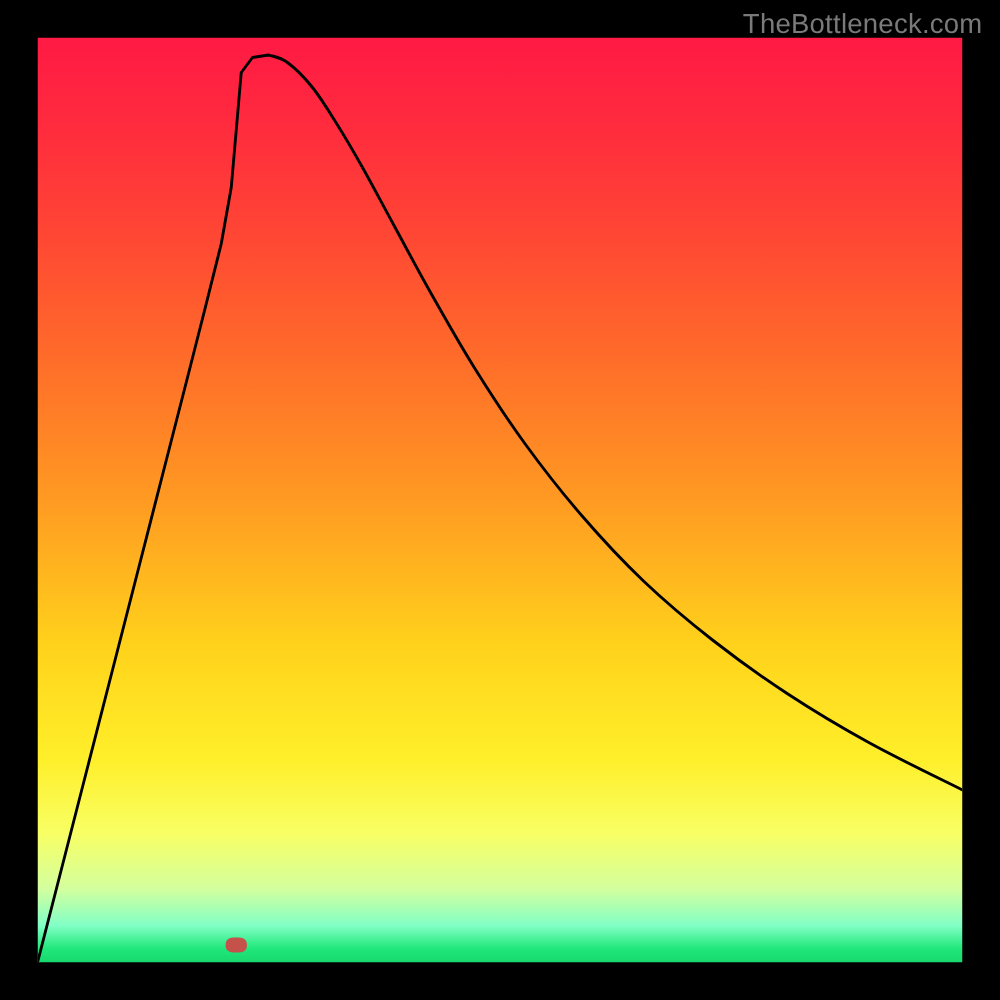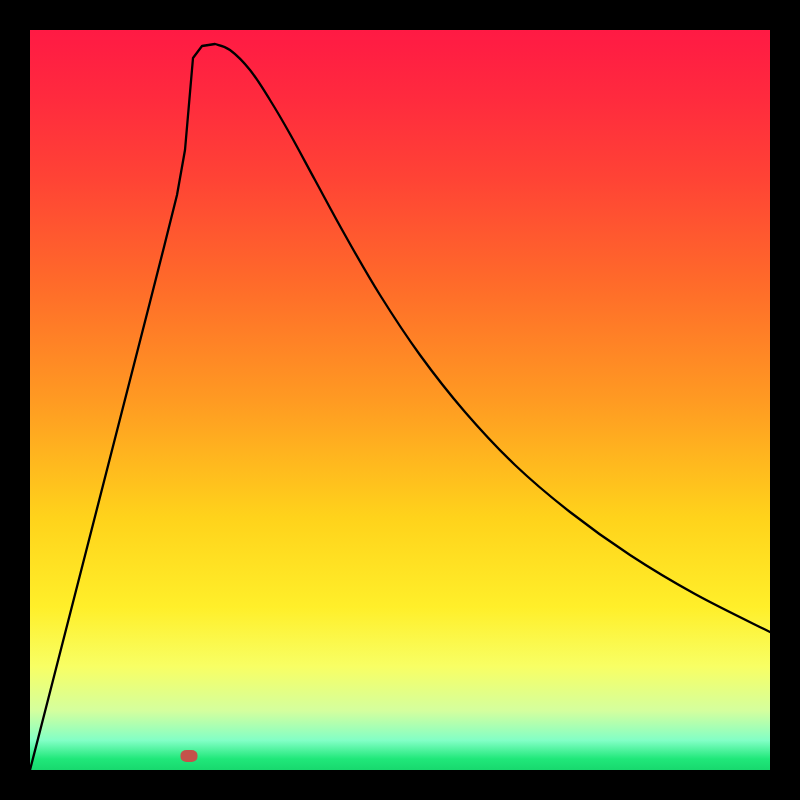--- a/index.html
+++ b/index.html
@@ -64,20 +64,21 @@
     height: 12px;
     background: #c4524a;
     border-radius: 6px / 5px;
     transform: translate(-50%, -50%);
   }
 </style>
 </head>
 <body>
 
 <div class="frame">
+  <div class="attribution">TheBottleneck.com</div>
 
   <div class="plot">
     <div class="gradient"></div>
 
     <svg class="curve" viewBox="0 0 740 740" preserveAspectRatio="none">
       <path id="curve-path" fill="none" stroke="#000" stroke-width="2.3" stroke-linejoin="round" stroke-linecap="round" d="M 0 740 L 20 662 L 40 584 L 60 506 L 80 428 L 100 350 L 120 272 L 134 217 L 147 165 L 155 120 L 163 28 L 172 16 L 185 14  C 187.7 15.08, 193.7 15.32, 200 20 C 206.3 24.68, 212.8 31, 220 40 C 227.2 49, 232.8 58.480000000000004, 240 70 C 247.2 81.52, 251.9 89.6, 260 104 C 268.1 118.4, 275.1 131.82, 285 150 C 294.9 168.18, 303.3 184.3, 315 205 C 326.7 225.7, 336.5 243.4, 350 265 C 363.5 286.6, 374.7 303.94, 390 325 C 405.3 346.06, 417.9 362.2, 435 382 C 452.1 401.8, 466.1 417, 485 435 C 503.9 453, 519.3 465.8, 540 482 C 560.7 498.2, 577.5 510.24, 600 525 C 622.5 539.76, 639.8 550.14, 665 564 C 690.2 577.86, 726.5 595.16, 740 602"></path>
     </svg>
 
     <div class="marker" id="marker" style="left: 159.1px; top: 725.94px; background: rgb(196, 82, 74);"></div>
   </div>

